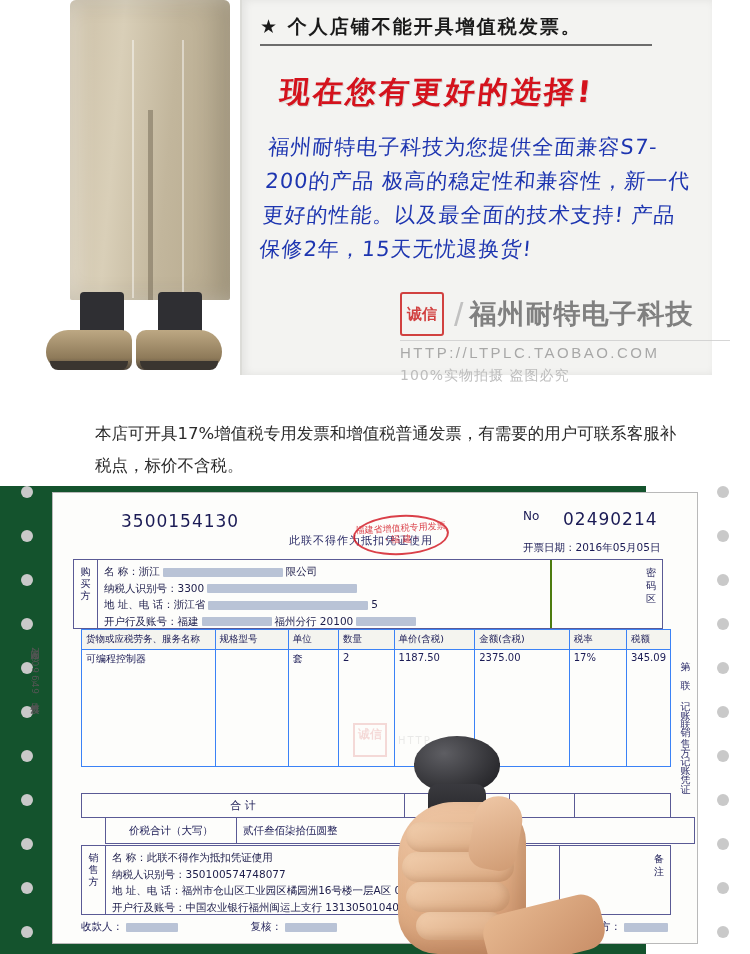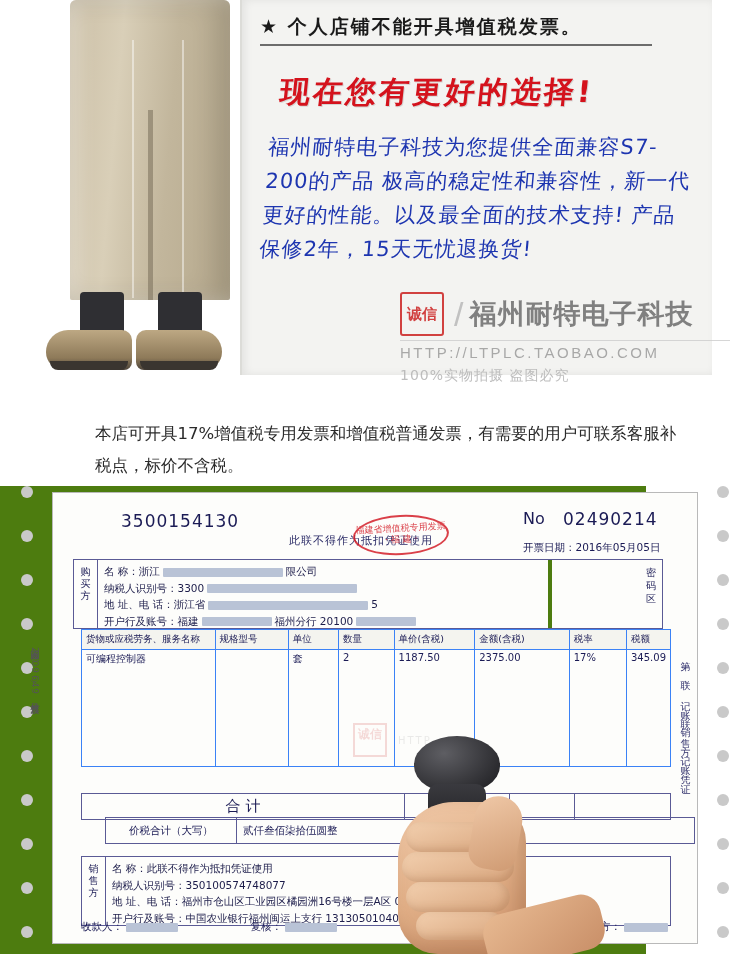--- a/index.html
+++ b/index.html
@@ -225,21 +225,21 @@
     font-family: "DejaVu Sans", sans-serif;
   }
 
   
   .invoice-wrap {
     position: absolute;
     left: 0;
     top: 486px;
     width: 646px;
     height: 468px;
-    background: #4d7c0f;
+    background: #14532d;
   }
   .punch-col {
     position: absolute;
     top: 0;
     width: 34px;
     height: 468px;
   }
   .punch-col.left { left: 10px; }
   .punch-col.right { left: 706px; }
   .punch {
@@ -327,21 +327,21 @@
     text-align: center;
     padding-top: 6px;
     box-sizing: border-box;
     opacity: .85;
     transform: rotate(-3deg);
   }
   .inv-no-label {
     position: absolute;
     left: 470px;
     top: 16px;
-    font-size: 16px;
+    font-size: 12px;
     color: #1b1b55;
   }
   .inv-no {
     position: absolute;
     left: 510px;
     top: 16px;
     font-size: 17px;
     letter-spacing: 1px;
     color: #1b1b55;
   }
@@ -384,21 +384,21 @@
   .mask {
     display: inline-block;
     height: 9px;
     background: #b9c3d6;
     vertical-align: middle;
     margin: 0 3px;
     border-radius: 1px;
   }
   .pwd-col {
     width: 110px;
-    border-left: 4px solid #4d7c0f;
+    border-left: 2px solid #4d7c0f;
     position: relative;
   }
   .pwd-col .vtxt {
     position: absolute;
     right: 4px;
     top: 6px;
     font-size: 10px;
     line-height: 13px;
     color: #1b1b55;
     width: 14px;
@@ -423,21 +423,21 @@
   }
   .inv-table th { background: #f4f4ef; font-size: 9.5px; }
   .row-tall td { height: 112px; vertical-align: top; }
 
   .inv-total-row {
     position: absolute;
     left: 28px;
     top: 300px;
     width: 590px;
     border-collapse: collapse;
-    font-size: 15px;
+    font-size: 11px;
     color: #1b1b55;
   }
   .inv-total-row td {
     border: 1px solid #5a5a95;
     padding: 3px 6px;
     height: 17px;
   }
   .inv-words {
     position: absolute;
     left: 28px;
@@ -450,21 +450,21 @@
   }
   .inv-words td {
     border: 1px solid #5a5a95;
     padding: 3px 6px;
     height: 19px;
   }
 
   .inv-seller {
     position: absolute;
     left: 28px;
-    top: 363px;
+    top: 352px;
     width: 590px;
     height: 70px;
     border: 1px solid #5a5a95;
     box-sizing: border-box;
     display: flex;
   }
   .seller-fields {
     flex: 1;
     padding: 3px 0 0 6px;
     font-size: 10.5px;
@@ -752,20 +752,23 @@
         <div class="fld">
           <span>纳税人识别号：</span><span>350100574748077</span>
         </div>
         <div class="fld">
           <span>地 址、电 话：</span><span>福州市仓山区工业园区橘园洲16号楼一层A区  0591-88191</span>
         </div>
         <div class="fld">
           <span>开户行及账号：</span><span>中国农业银行福州闽运上支行  13130501040003279</span>
         </div>
       </div>
+      <div class="remark-col">
+        <div class="vtxt">备 注</div>
+      </div>
     </div>
 
     <div class="inv-footer">
       <div class="cell">
         <span>收款人：</span><span class="mask" style="width:52px"></span>
       </div>
       <div class="cell">
         <span>复核：</span><span class="mask" style="width:52px"></span>
       </div>
       <div class="cell">

